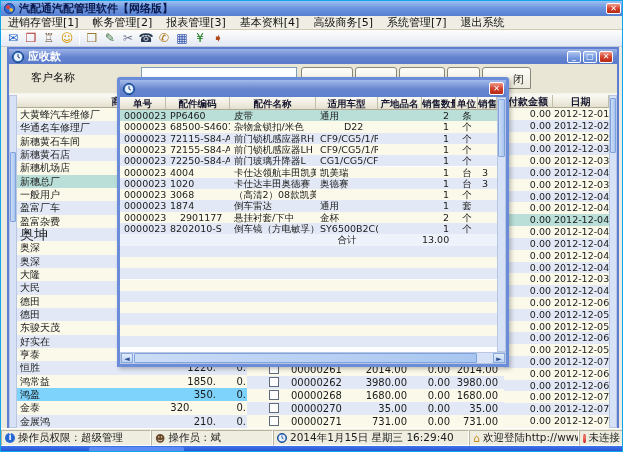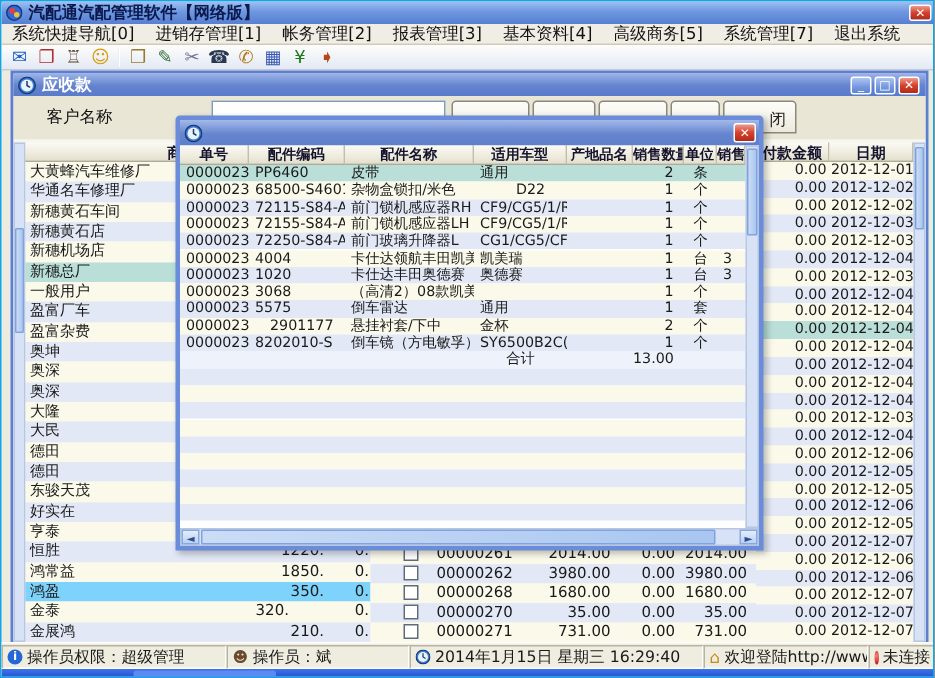--- a/index.html
+++ b/index.html
@@ -101,21 +101,20 @@
     <svg class="app-icon" viewBox="0 0 12 12">
       <circle cx="6" cy="6" r="5.5" fill="#2E6BD8" stroke="#123A80"></circle>
       <circle cx="4.5" cy="4.5" r="2.2" fill="#E04040"></circle>
       <circle cx="7.8" cy="7.5" r="2" fill="#F0C030"></circle>
     </svg>
     <span class="title-text">汽配通汽配管理软件【网络版】</span>
     <div class="win-x">✕</div>
   </div>
 
   <div class="menubar" id="menubar">
-      <div class="menu-item">系统快捷导航[0]</div>
       <div class="menu-item">进销存管理[1]</div>
       <div class="menu-item">帐务管理[2]</div>
       <div class="menu-item">报表管理[3]</div>
       <div class="menu-item">基本资料[4]</div>
       <div class="menu-item">高级商务[5]</div>
       <div class="menu-item">系统管理[7]</div>
       <div class="menu-item">退出系统</div>
     </div>
 
   <div class="toolbar" id="toolbar">
@@ -230,21 +229,21 @@
         <span style="left: 3px; font-size: 10px; line-height: 13px;">盈富厂车</span>
         <span style="left: 130px; width: 69px; text-align: right; font-size: 10px; line-height: 13px;"></span>
         <span style="left: 205px; width: 24px; text-align: right; font-size: 10px; line-height: 13px;"></span>
       </div>
       <div class="lrow" style="left: 16px; top: 213.64px; width: 230px; height: 13.33px; background: rgb(251, 250, 234);">
         <span style="left: 3px; font-size: 10px; line-height: 13px;">盈富杂费</span>
         <span style="left: 130px; width: 69px; text-align: right; font-size: 10px; line-height: 13px;"></span>
         <span style="left: 205px; width: 24px; text-align: right; font-size: 10px; line-height: 13px;"></span>
       </div>
       <div class="lrow" style="left: 16px; top: 226.97px; width: 230px; height: 13.33px; background: rgb(226, 232, 246);">
-        <span style="left: 3px; font-size: 10px; line-height: 13px;">奥坤</span>
+        <span style="left: 3px; font-size: 14px; line-height: 13px;">奥坤</span>
         <span style="left: 130px; width: 69px; text-align: right; font-size: 10px; line-height: 13px;"></span>
         <span style="left: 205px; width: 24px; text-align: right; font-size: 10px; line-height: 13px;"></span>
       </div>
       <div class="lrow" style="left: 16px; top: 240.3px; width: 230px; height: 13.33px; background: rgb(251, 250, 234);">
         <span style="left: 3px; font-size: 10px; line-height: 13px;">奥深</span>
         <span style="left: 130px; width: 69px; text-align: right; font-size: 10px; line-height: 13px;"></span>
         <span style="left: 205px; width: 24px; text-align: right; font-size: 10px; line-height: 13px;"></span>
       </div>
       <div class="lrow" style="left: 16px; top: 253.63px; width: 230px; height: 13.33px; background: rgb(226, 232, 246);">
         <span style="left: 3px; font-size: 10px; line-height: 13px;">奥深</span>
@@ -563,21 +562,21 @@
           <div class="dcell" style="left: 46px; width: 64px; padding-left: 4px;">3068</div>
           <div class="dcell" style="left: 110px; width: 86px; padding-left: 4px;">（高清2）08款凯美瑞摄像头</div>
           <div class="dcell" style="left: 196px; width: 62px; padding-left: 4px;"></div>
           <div class="dcell" style="left: 258px; width: 44px; padding-left: 4px;"></div>
           <div class="dcell" style="left: 302px; width: 34px; text-align: right; padding-right: 7px;">1</div>
           <div class="dcell" style="left: 336px; width: 22px; text-align: center;">个</div>
           <div class="dcell" style="left: 358px; width: 19px; padding-left: 4px;"></div>
         </div>
         <div class="drow" style="top: 90.4px; background: rgb(226, 232, 246);">
           <div class="dcell" style="left: 0px; width: 46px; padding-left: 4px;">00000230</div>
-          <div class="dcell" style="left: 46px; width: 64px; padding-left: 4px;">5575</div>
+          <div class="dcell" style="left: 46px; width: 64px; padding-left: 4px;">1874</div>
           <div class="dcell" style="left: 110px; width: 86px; padding-left: 4px;">倒车雷达</div>
           <div class="dcell" style="left: 196px; width: 62px; padding-left: 4px;">通用</div>
           <div class="dcell" style="left: 258px; width: 44px; padding-left: 4px;"></div>
           <div class="dcell" style="left: 302px; width: 34px; text-align: right; padding-right: 7px;">1</div>
           <div class="dcell" style="left: 336px; width: 22px; text-align: center;">套</div>
           <div class="dcell" style="left: 358px; width: 19px; padding-left: 4px;"></div>
         </div>
         <div class="drow" style="top: 101.7px; background: rgb(251, 250, 234);">
           <div class="dcell" style="left: 0px; width: 46px; padding-left: 4px;">00000230</div>
           <div class="dcell" style="left: 56px; width: 64px; padding-left: 4px;">2901177</div>

